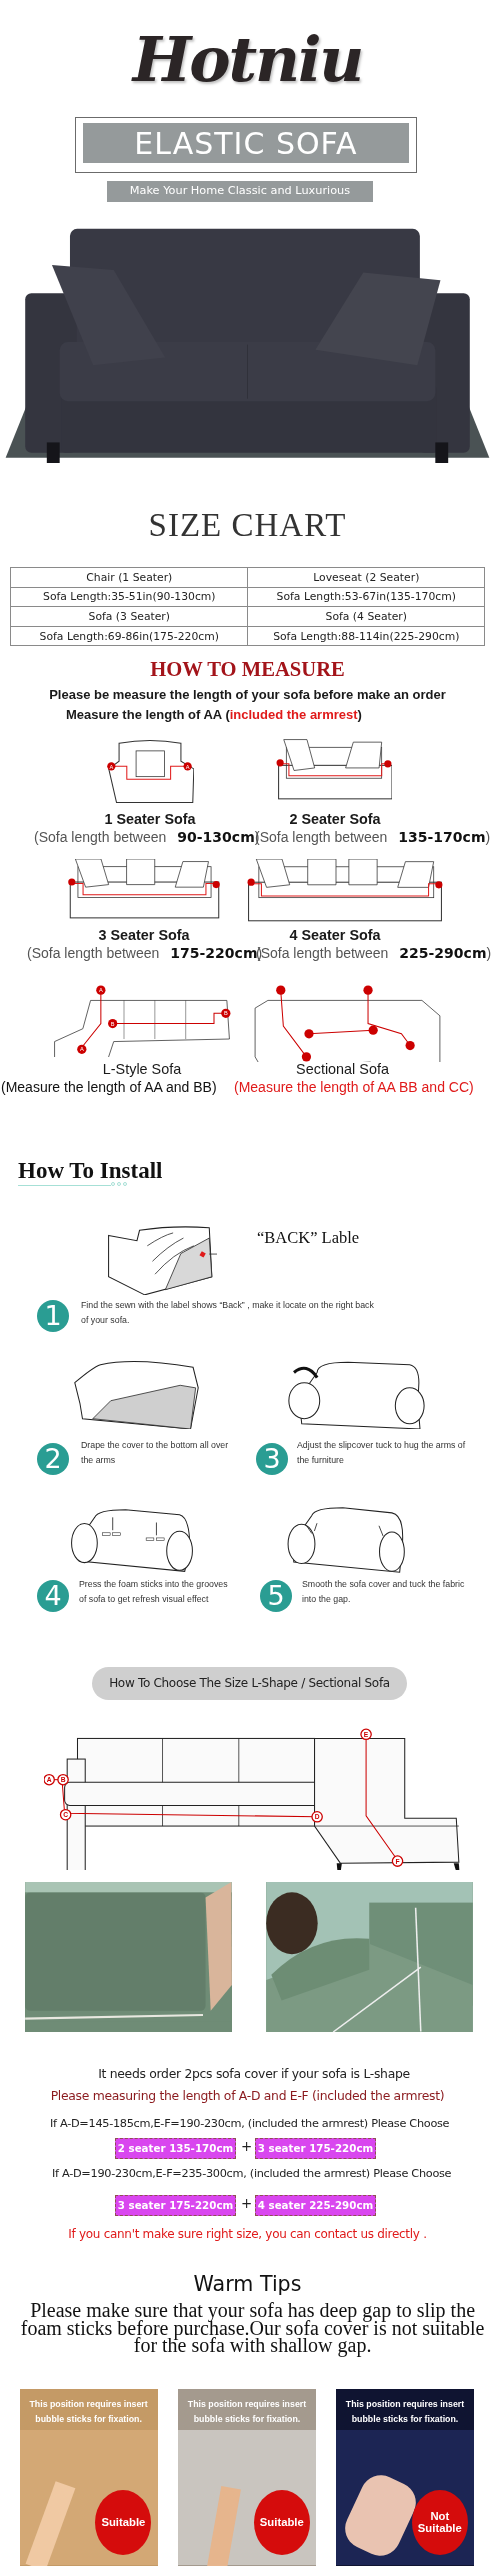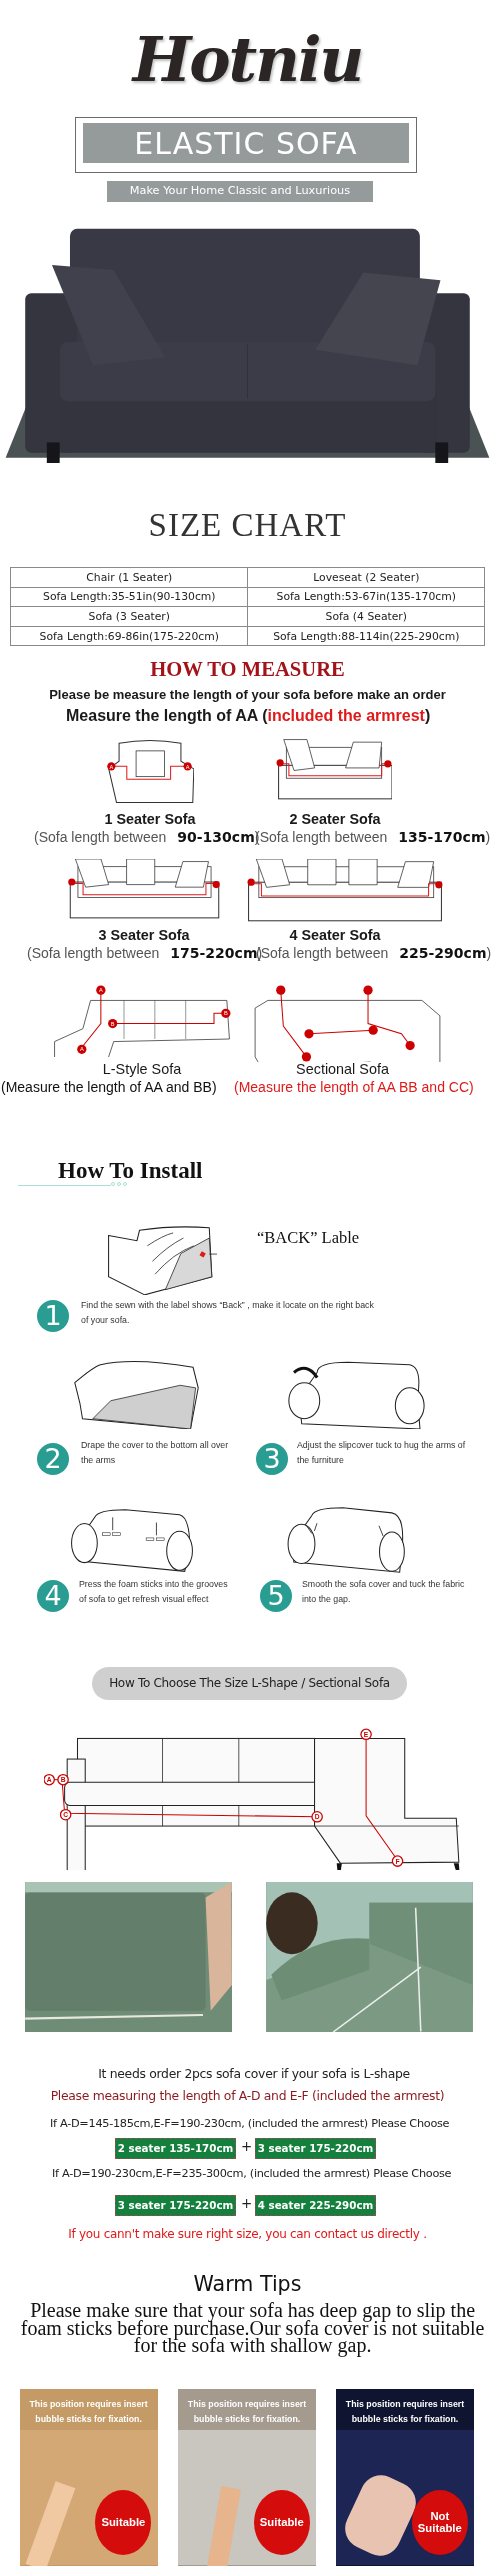--- a/index.html
+++ b/index.html
@@ -20,49 +20,49 @@
   .hero { top: 216px; left: 0; width: 495px; height: 247px; }
 
   
   .size-title { top: 507px; font-family: "Liberation Serif", serif; font-size: 33px; color: #333; letter-spacing: 1px; }
   .size-table { top: 567px; left: 10.3px; width: 475px; border-collapse: collapse; border: 1.5px solid #8a8a8a; }
   .size-table td { border: 1.5px solid #8a8a8a; width: 50%; height: 19.6px; text-align: center; font-family: "DejaVu Sans", sans-serif; font-size: 10.8px; color: #222; }
 
   
   .htm-title { top: 658px; font-family: "Liberation Serif", serif; font-weight: bold; font-size: 20.6px; color: #a3141a; }
   .htm-line1 { top: 687px; font-family: "Liberation Sans", sans-serif; font-weight: bold; font-size: 13px; color: #1a1a1a; }
-  .htm-line2 { top: 707px; left: 66px; font-family: "Liberation Sans", sans-serif; font-weight: bold; font-size: 16px; color: #1a1a1a; }
+  .htm-line2 { top: 707px; left: 66px; font-family: "Liberation Sans", sans-serif; font-weight: bold; font-size: 13px; color: #1a1a1a; }
   .red { color: #e01a1a; }
   .diagram { position: absolute; }
   .diag-title { position: absolute; font-family: "Liberation Sans", sans-serif; font-weight: bold; font-size: 14.4px; color: #1a1a1a; text-align: center; }
   .diag-sub { position: absolute; font-family: "Liberation Sans", sans-serif; font-size: 14px; color: #555; text-align: center; white-space: nowrap; }
   .diag-sub b { color: #111; font-family: "DejaVu Sans", sans-serif; font-weight: bold; padding-left: 11px; }
   .diag-sub-dark { color: #111; font-weight: bold; }
   .diag-sub-red { color: #e01a1a; font-weight: bold; }
 
   
-  .hti-title { top: 1158px; left: 18px; font-family: "Liberation Serif", serif; font-weight: bold; font-size: 23px; color: #111; margin-left: 40px; }
+  .hti-title { top: 1158px; left: 18px; font-family: "Liberation Serif", serif; font-weight: bold; font-size: 23px; color: #111; }
   .hti-underline { top: 1185px; left: 18px; width: 93px; height: 1px; background: #a6e0d6; }
   .hti-dots { top: 1182px; left: 111px; display: flex; gap: 2.1px; }
   .hti-dots span { width: 4.1px; height: 4.1px; border: 0.8px solid #a6e0d6; border-radius: 50%; display: block; }
   .step-num { position: absolute; width: 32px; height: 32px; border-radius: 50%; background: #2a9d93; color: #fff; font-size: 27px; text-align: center; line-height: 32px; font-family: "DejaVu Sans", sans-serif; }
   .step-text { position: absolute; font-family: "Liberation Sans", sans-serif; font-size: 8.8px; color: #333; line-height: 15px; }
   .back-label { top: 1228px; left: 257px; font-family: Liberation Serif, serif; font-size: 16.5px; color: #111; text-align: center; }
 
   
   .choose-pill { top: 1667px; left: 92px; width: 315px; height: 33px; border-radius: 16.5px; background: #cfcfcf; color: #222; font-family: "DejaVu Sans", sans-serif; font-size: 12px; line-height: 33px; text-align: center; letter-spacing: -0.3px; }
 
   
   .photo { position: absolute; top: 1882px; width: 207px; height: 150px; background: #6d8a72; overflow: hidden; }
 
   
   .l-text1 { top: 2066px; font-family: "DejaVu Sans", sans-serif; font-size: 12.4px; color: #222; letter-spacing: -0.3px; padding-left: 13px; }
   .l-text2 { top: 2088px; font-family: "DejaVu Sans", sans-serif; font-size: 12.4px; color: #8b1a1e; letter-spacing: -0.3px; }
   .l-if { font-family: "DejaVu Sans", sans-serif; font-size: 11.3px; color: #222; letter-spacing: -0.3px; white-space: nowrap; }
-  .badge { position: absolute; width: 121px; height: 20.6px; background: #15803d; border: 0.5px dashed #8f5050; color: #fff; font-family: "DejaVu Sans", sans-serif; font-size: 10.3px; font-weight: bold; line-height: 19.6px; text-align: center; }
+  .badge { position: absolute; width: 121px; height: 20.6px; background: #d946ef; border: 0.5px dashed #8f5050; color: #fff; font-family: "DejaVu Sans", sans-serif; font-size: 10.3px; font-weight: bold; line-height: 19.6px; text-align: center; }
   .plus { position: absolute; font-size: 13.4px; color: #222; font-family: "DejaVu Sans", sans-serif; }
   .contact { top: 2227px; font-family: "DejaVu Sans", sans-serif; font-size: 12px; color: #e01a1a; letter-spacing: -0.3px; }
 
   
   .warm-title { top: 2272px; font-family: "DejaVu Sans", sans-serif; font-size: 20.6px; color: #111; }
   .warm-text { top: 2302px; left: 20.6px; width: 464px; font-family: "Liberation Serif", serif; font-size: 20px; color: #111; text-align: center; line-height: 17.5px; }
   .card { position: absolute; top: 2389px; width: 138px; height: 177px; overflow: hidden; }
   .card-caption { position: absolute; top: 8.2px; left: 0; width: 100%; text-align: center; color: #fff; font-family: "Liberation Sans", sans-serif; font-weight: bold; font-size: 8.8px; line-height: 14.4px; }
   .card-badge { position: absolute; right: 6.2px; bottom: 11.3px; width: 56px; height: 65px; border-radius: 50%; background: #d50c0c; color: #fff; font-family: "Liberation Sans", sans-serif; font-weight: bold; font-size: 11.3px; display: flex; align-items: center; justify-content: center; text-align: center; line-height: 12.4px; }
 </style>

